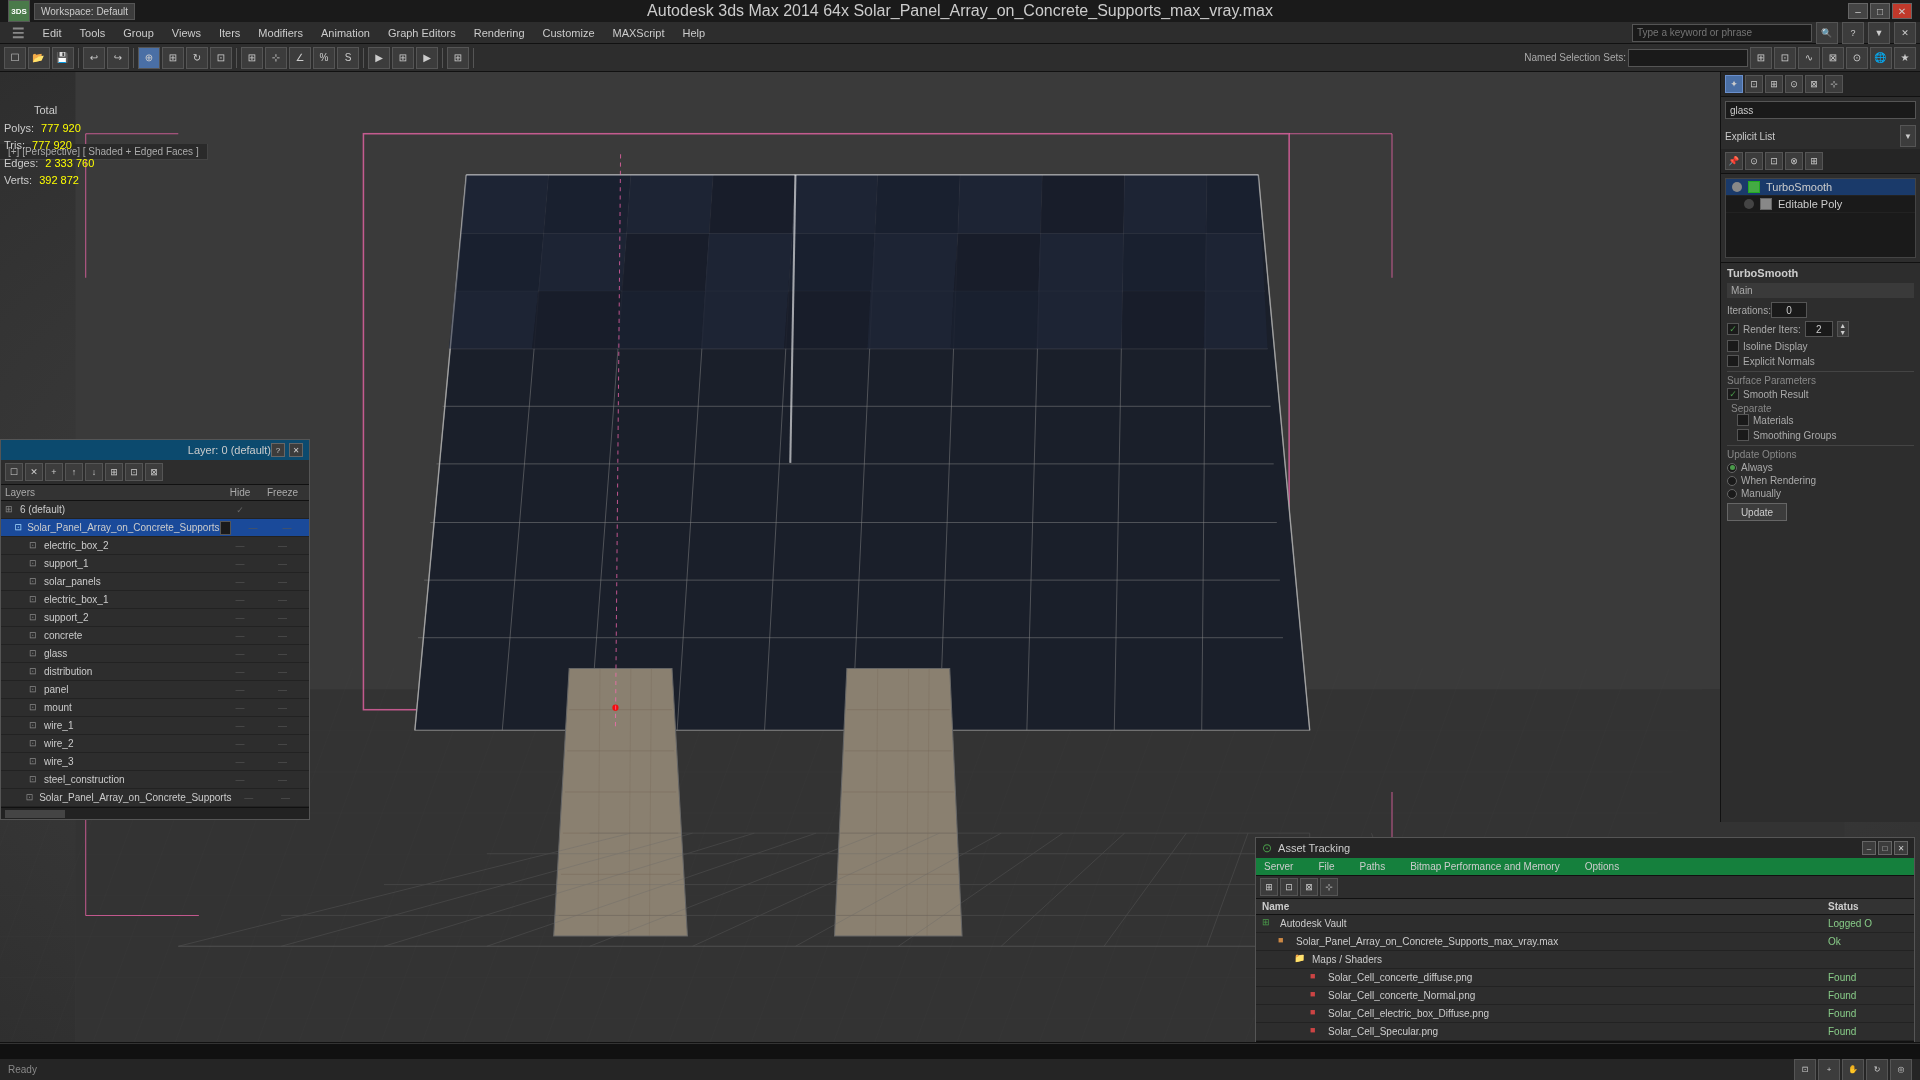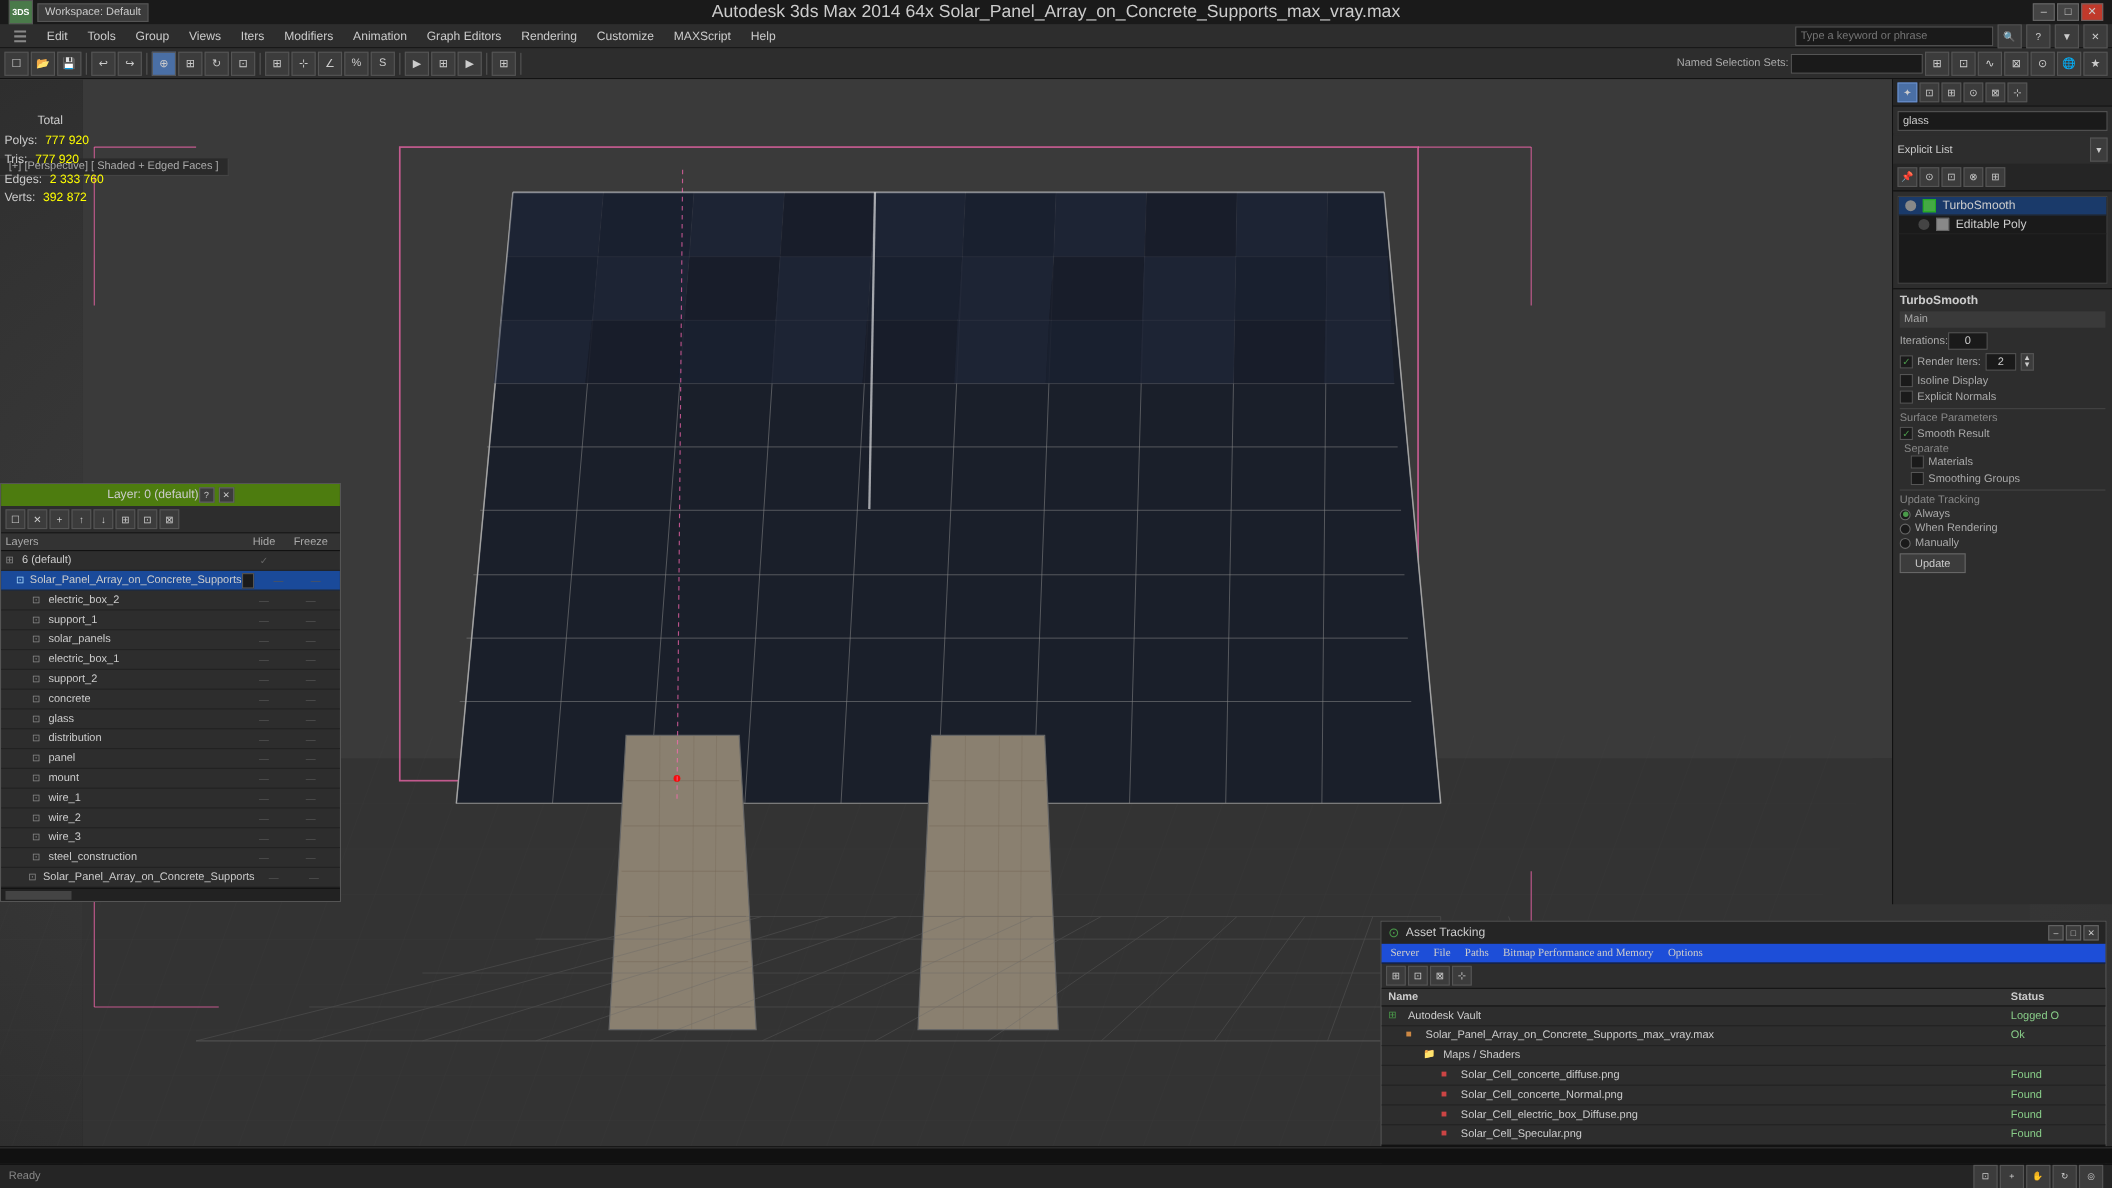--- a/index.html
+++ b/index.html
@@ -314,22 +314,22 @@
       bottom: 260px;
       left: 0;
       width: 310px;
       background: #2d2d2d;
       border: 1px solid #555;
       z-index: 30;
     }
     #layer-panel-header {
       display: flex;
       align-items: center;
-      justify-content: center;
-      background: #4d7c0f;
+      justify-content: flex-end;
+      background: #0c4a6e;
       padding: 3px 6px;
       font-size: 11px;
       color: #cccccc;
     }
     #layer-panel-header .header-right {
       display: flex;
       gap: 4px;
     }
     #layer-panel-toolbar {
       display: flex;
@@ -424,24 +424,23 @@
       gap: 6px;
     }
     #asset-panel-titlebar .ap-controls {
       display: flex;
       gap: 2px;
     }
     #asset-menubar {
       display: flex;
       align-items: center;
       padding: 2px 4px;
-      background: #1d4ed8;
+      background: #15803d;
       border-bottom: 1px solid #111;
-      gap: 5px;
-      font-family: Liberation Serif, serif;
+      gap: 17px;
     }
     .ap-menu {
       font-size: 10px;
       color: #ccc;
       padding: 1px 4px;
       cursor: pointer;
     }
     #asset-toolbar {
       display: flex;
       align-items: center;
@@ -917,21 +916,21 @@
     <div class="ts-checkbox-row" style="margin-left:10px;">
       <div class="ts-checkbox" style="background:#1a1a1a;"></div>
       <span>Materials</span>
     </div>
 
     <div class="ts-checkbox-row" style="margin-left:10px;">
       <div class="ts-checkbox" style="background:#1a1a1a;"></div>
       <span>Smoothing Groups</span>
     </div>
 
-    <div class="ts-section-title">Update Tracking</div>
+    <div class="ts-section-title">Update Options</div>
 
     <div class="ts-radio-row">
       <div class="ts-radio selected"></div>
       <span>Always</span>
     </div>
 
     <div class="ts-radio-row">
       <div class="ts-radio"></div>
       <span>When Rendering</span>
     </div>

